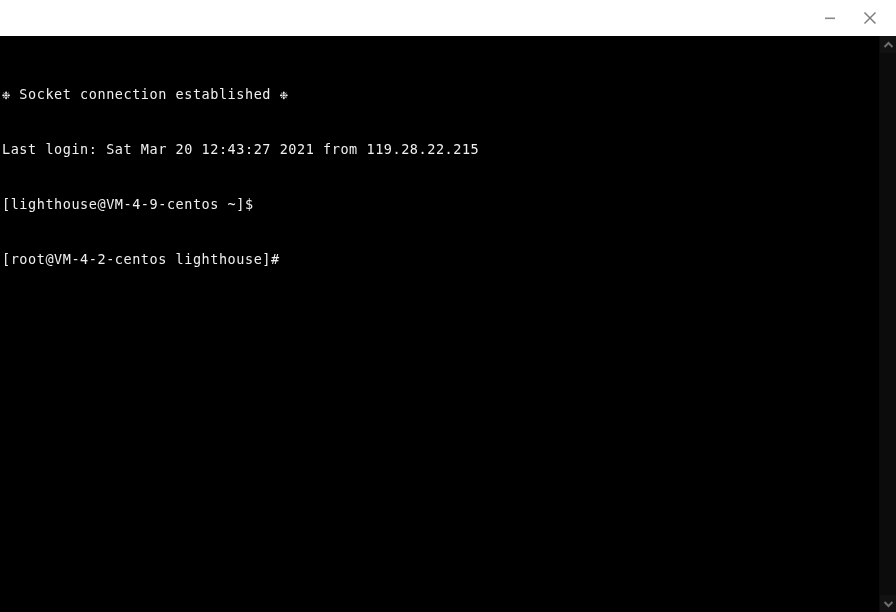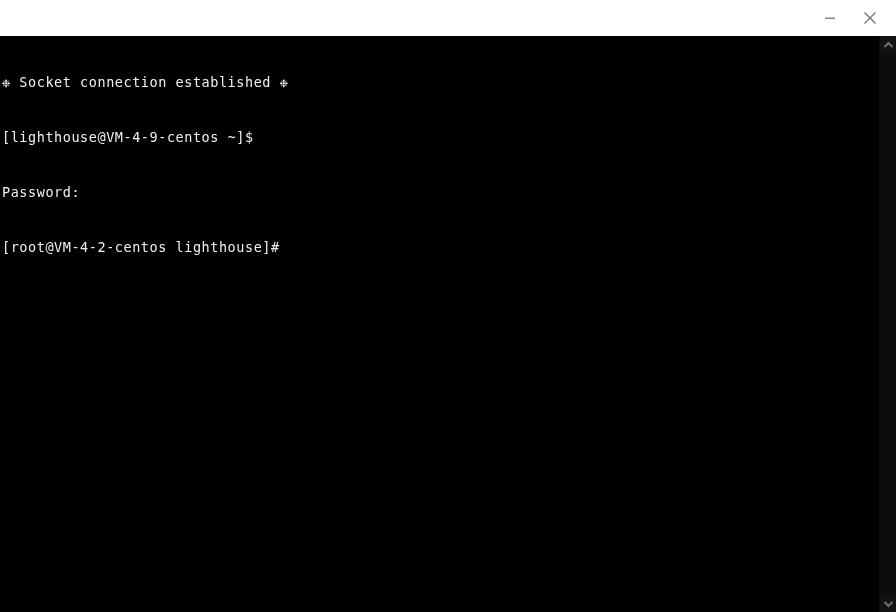--- a/index.html
+++ b/index.html
@@ -75,21 +75,21 @@
     left: 0;
     top: 36px;
     width: 896px;
     height: 576px;
     background: #000000;
     overflow: hidden;
   }
   .term-text {
     position: absolute;
     left: 2px;
-    top: 0;
+    top: 12px;
     width: 870px;
     font-family: "DejaVu Sans Mono", "Liberation Mono", monospace;
     font-size: 13.5px;
     line-height: 18.4px;
     color: #f0f0f0;
     white-space: pre;
     letter-spacing: 0.55px;
   }
   .term-line {
     height: 18.4px;
@@ -144,22 +144,22 @@
           <line x1="3.5" y1="3.5" x2="14.5" y2="14.5" stroke="#7d7d7d" stroke-width="1.5"></line>
           <line x1="14.5" y1="3.5" x2="3.5" y2="14.5" stroke="#7d7d7d" stroke-width="1.5"></line>
         </svg>
       </div>
     </div>
   </div>
 
   <div class="terminal">
     <div class="term-text">
       <div class="term-line">❉ Socket connection established ❉</div>
+      <div class="term-line">Last login: Sat Mar 20 12:43:27 2021 from 119.28.22.215</div>
       <div class="term-line">[lighthouse@VM-4-9-centos ~]$</div>
-      <div class="term-line">Password:</div>
       <div class="term-line">[root@VM-4-2-centos lighthouse]#</div>
     </div>
   </div>
 
   <div class="scrollbar">
     <div class="sb-arrow">
       <svg width="11" height="8" viewBox="0 0 11 8">
         <polyline points="1.5,6 5.5,2 9.5,6" fill="none" stroke="#6f6f6f" stroke-width="2"></polyline>
       </svg>
     </div>

